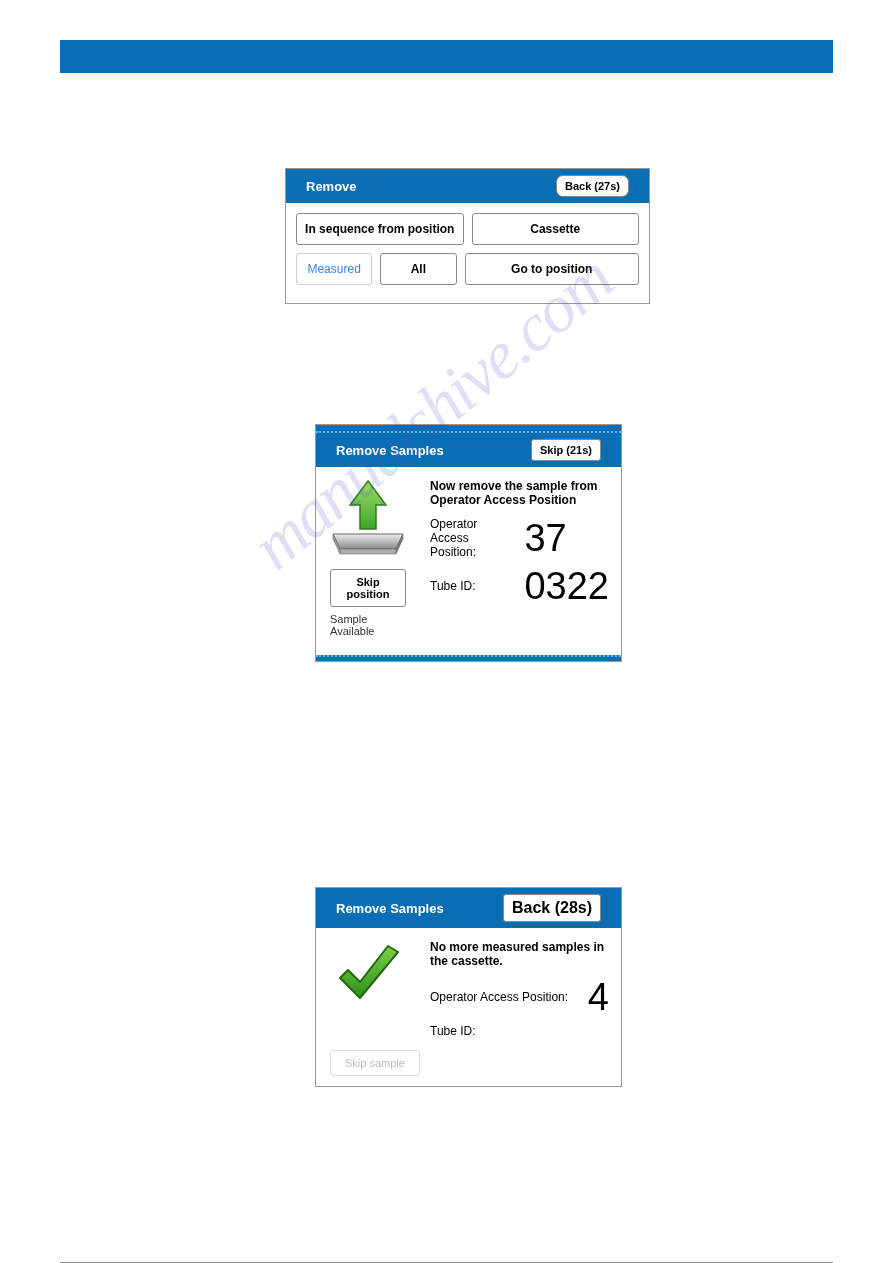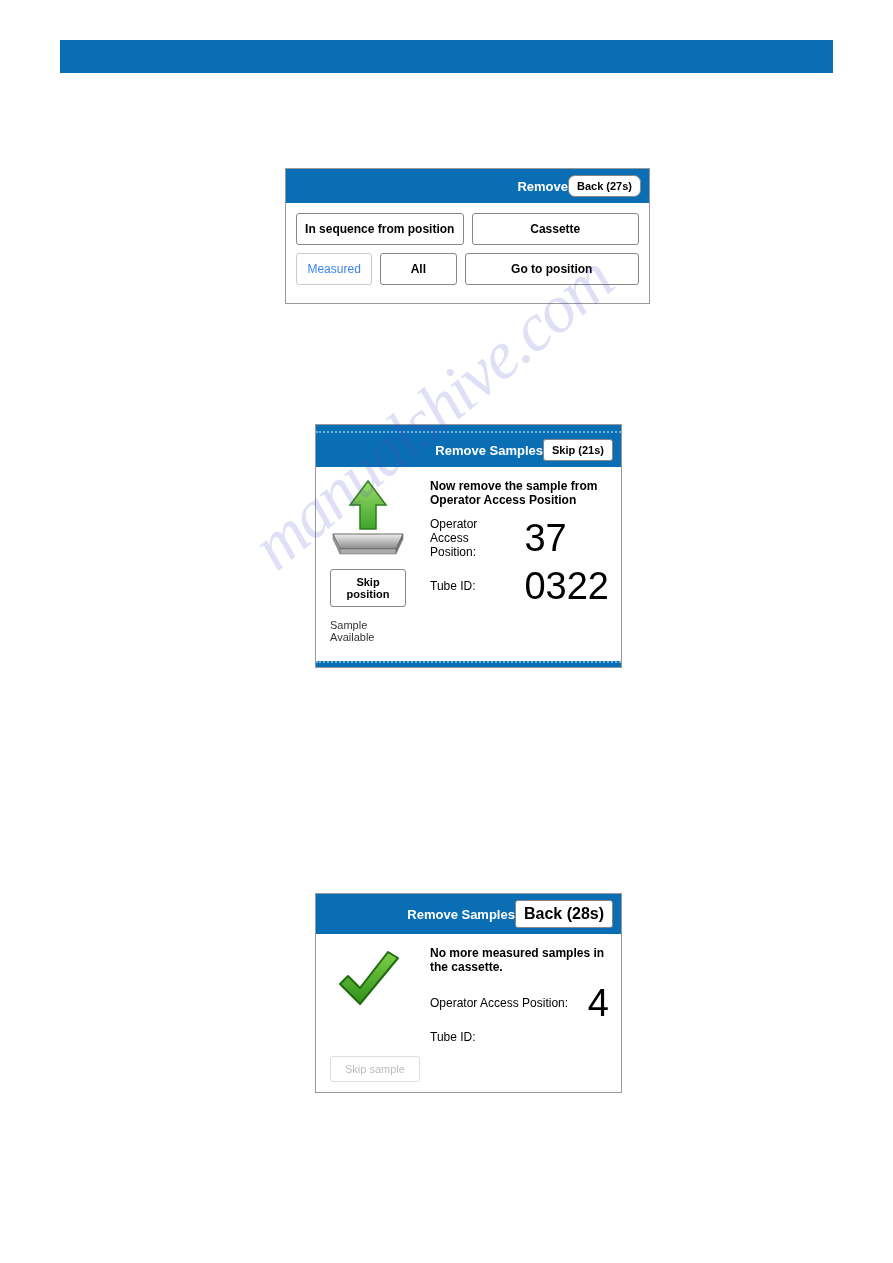--- a/index.html
+++ b/index.html
@@ -24,24 +24,24 @@
     border: 1px solid #999;
     background: #fff;
     margin-left: 225px;
     box-shadow: 0 0 0 #000;
   }
   .dialog.small { width: 363px; }
   .dialog.med { width: 305px; }
   .dialog-header {
     background: #0a6eb4;
     color: #fff;
-    padding: 6px 8px;
+    padding: 6px 20px;
     display: flex;
     align-items: center;
-    justify-content: flex-end;
+    justify-content: space-between;
     font-size: 13px;
     font-weight: bold;
   }
   .btn {
     background: #fff;
     color: #000;
     border: 1px solid #888;
     border-radius: 3px;
     padding: 5px 10px;
     font-size: 12px;
@@ -186,21 +186,21 @@
         <div class="rm-grid">
           <div class="rm-lbl">Operator Access Position:</div>
           <div class="rm-val">37</div>
           <div class="rm-lbl">Tube ID:</div>
           <div class="rm-val">0322</div>
         </div>
       </div>
     </div>
     <div style="position:relative;top:-48px;left:14px;width:76px;">
       <div class="skip-btn" style="text-align:center;">Skip position</div>
-      <div class="skip-sts" style="margin-top:12px;">Sample Available</div>
+      <div class="skip-sts" style="margin-top:6px;">Sample Available</div>
     </div>
     <div class="mbtm-bar" style="margin-top:-30px;"></div>
   </div>
 
   <div style="height:225px;"></div>
   <div class="dialog med" style="margin-left:255px;">
     <div class="dialog-header">
       <span>Remove Samples</span>
       <span class="btn" style="padding:4px 8px;font-size:16px;">Back (28s)</span>
     </div>

